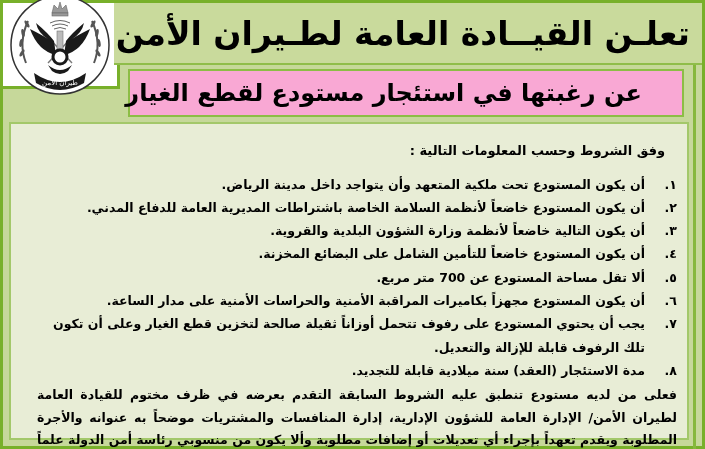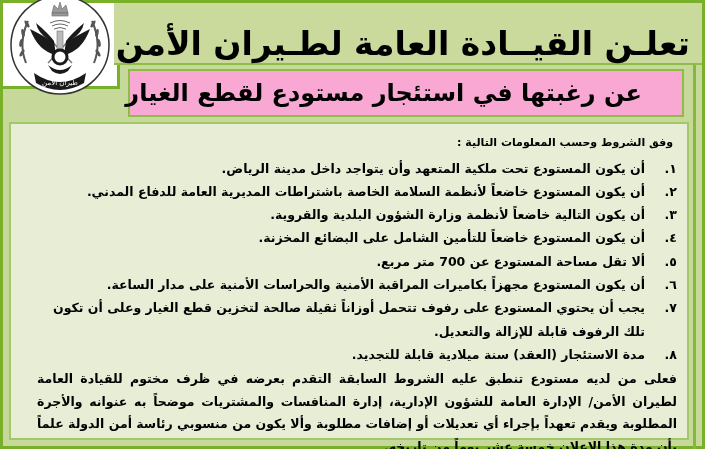--- a/index.html
+++ b/index.html
@@ -18,21 +18,21 @@
     position: absolute; left: 0; top: 0; width: 117px; height: 86px;
     background: #ffffff;
     border-right: 3px solid #78b02a; border-bottom: 3px solid #78b02a;
     box-sizing: border-box;
     display: flex; align-items: center; justify-content: center;
   }
   .title-box {
     position: absolute; left: 111px; top: 0; right: 0; height: 62px;
     background: #c9da9c;
     border-bottom: 2px solid #8fbd4a;
-    display: flex; align-items: flex-end; justify-content: flex-end;
+    display: flex; align-items: center; justify-content: flex-end;
     padding-right: 12px; box-sizing: border-box;
   }
   .title {
     direction: rtl; font-weight: bold; font-size: 33px; color: #000;
     font-family: "DejaVu Sans", sans-serif; letter-spacing: 0px;
     white-space: nowrap;
   }
   .subtitle-box {
     position: absolute; left: 125px; top: 66px; right: 18px; height: 48px;
     background: #f9a8d4;
@@ -49,21 +49,21 @@
     background: #86b83c;
   }
   .body-box {
     position: absolute; left: 6px; top: 119px; right: 13px; bottom: 6px;
     background: #e8edd6;
     border: 2px solid #a3c86a;
     box-sizing: border-box;
     direction: rtl; padding: 5px 10px 0 10px;
     color: #000;
   }
-  .intro { font-weight: bold; font-size: 11px; line-height: 19.5px; margin: 4px; }
+  .intro { font-weight: bold; font-size: 13px; line-height: 19.5px; margin: 12px; }
   ol.conds { list-style: none; margin: 0; padding: 0; }
   ol.conds li {
     font-weight: bold; font-size: 12.5px; line-height: 23.3px;
     display: flex; align-items: flex-start;
   }
   ol.conds li .num { width: 32px; flex: 0 0 32px; text-align: right; }
   ol.conds li .txt { flex: 1; text-align: right; margin-left: 32px; }
   .closing {
     font-weight: bold; font-size: 12.5px; line-height: 22.5px;
     margin: 2px 0 0 16px; text-align: justify;

